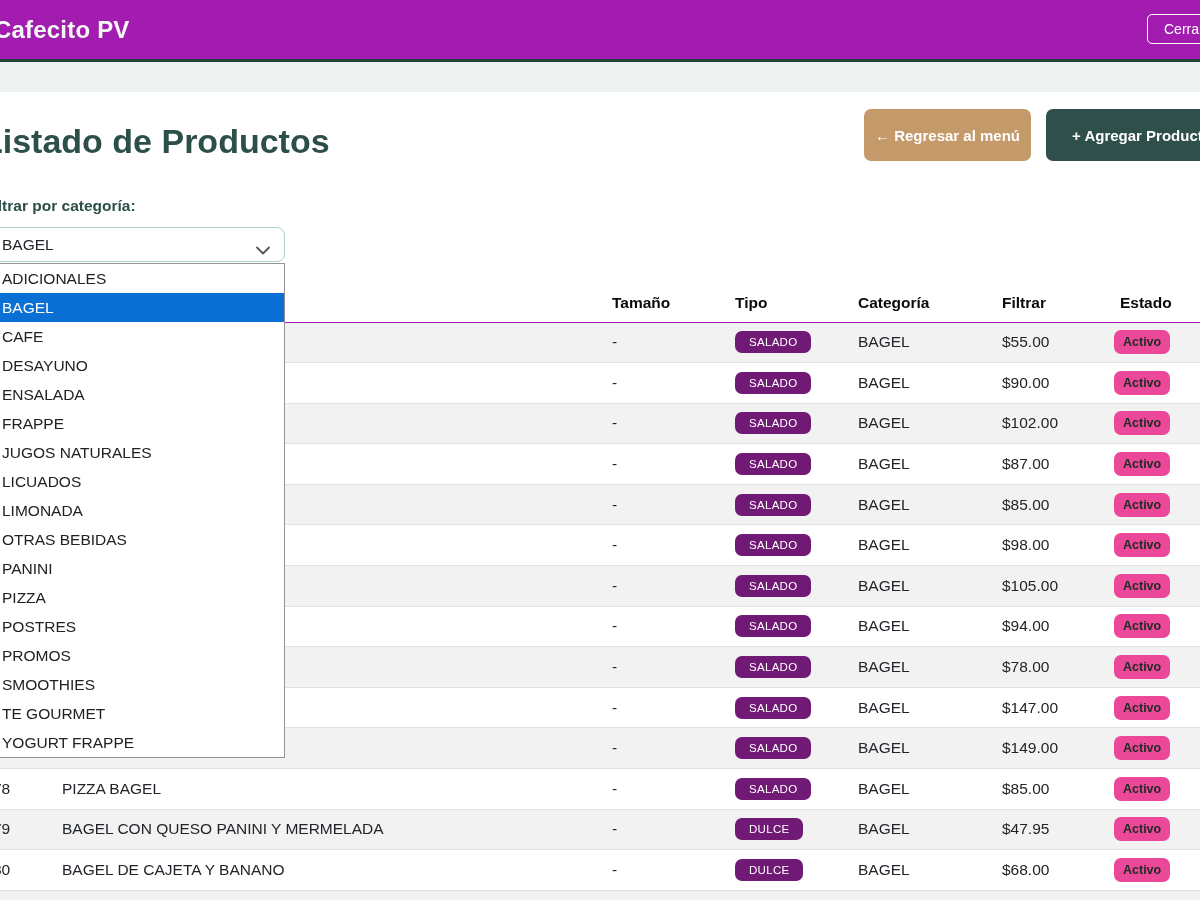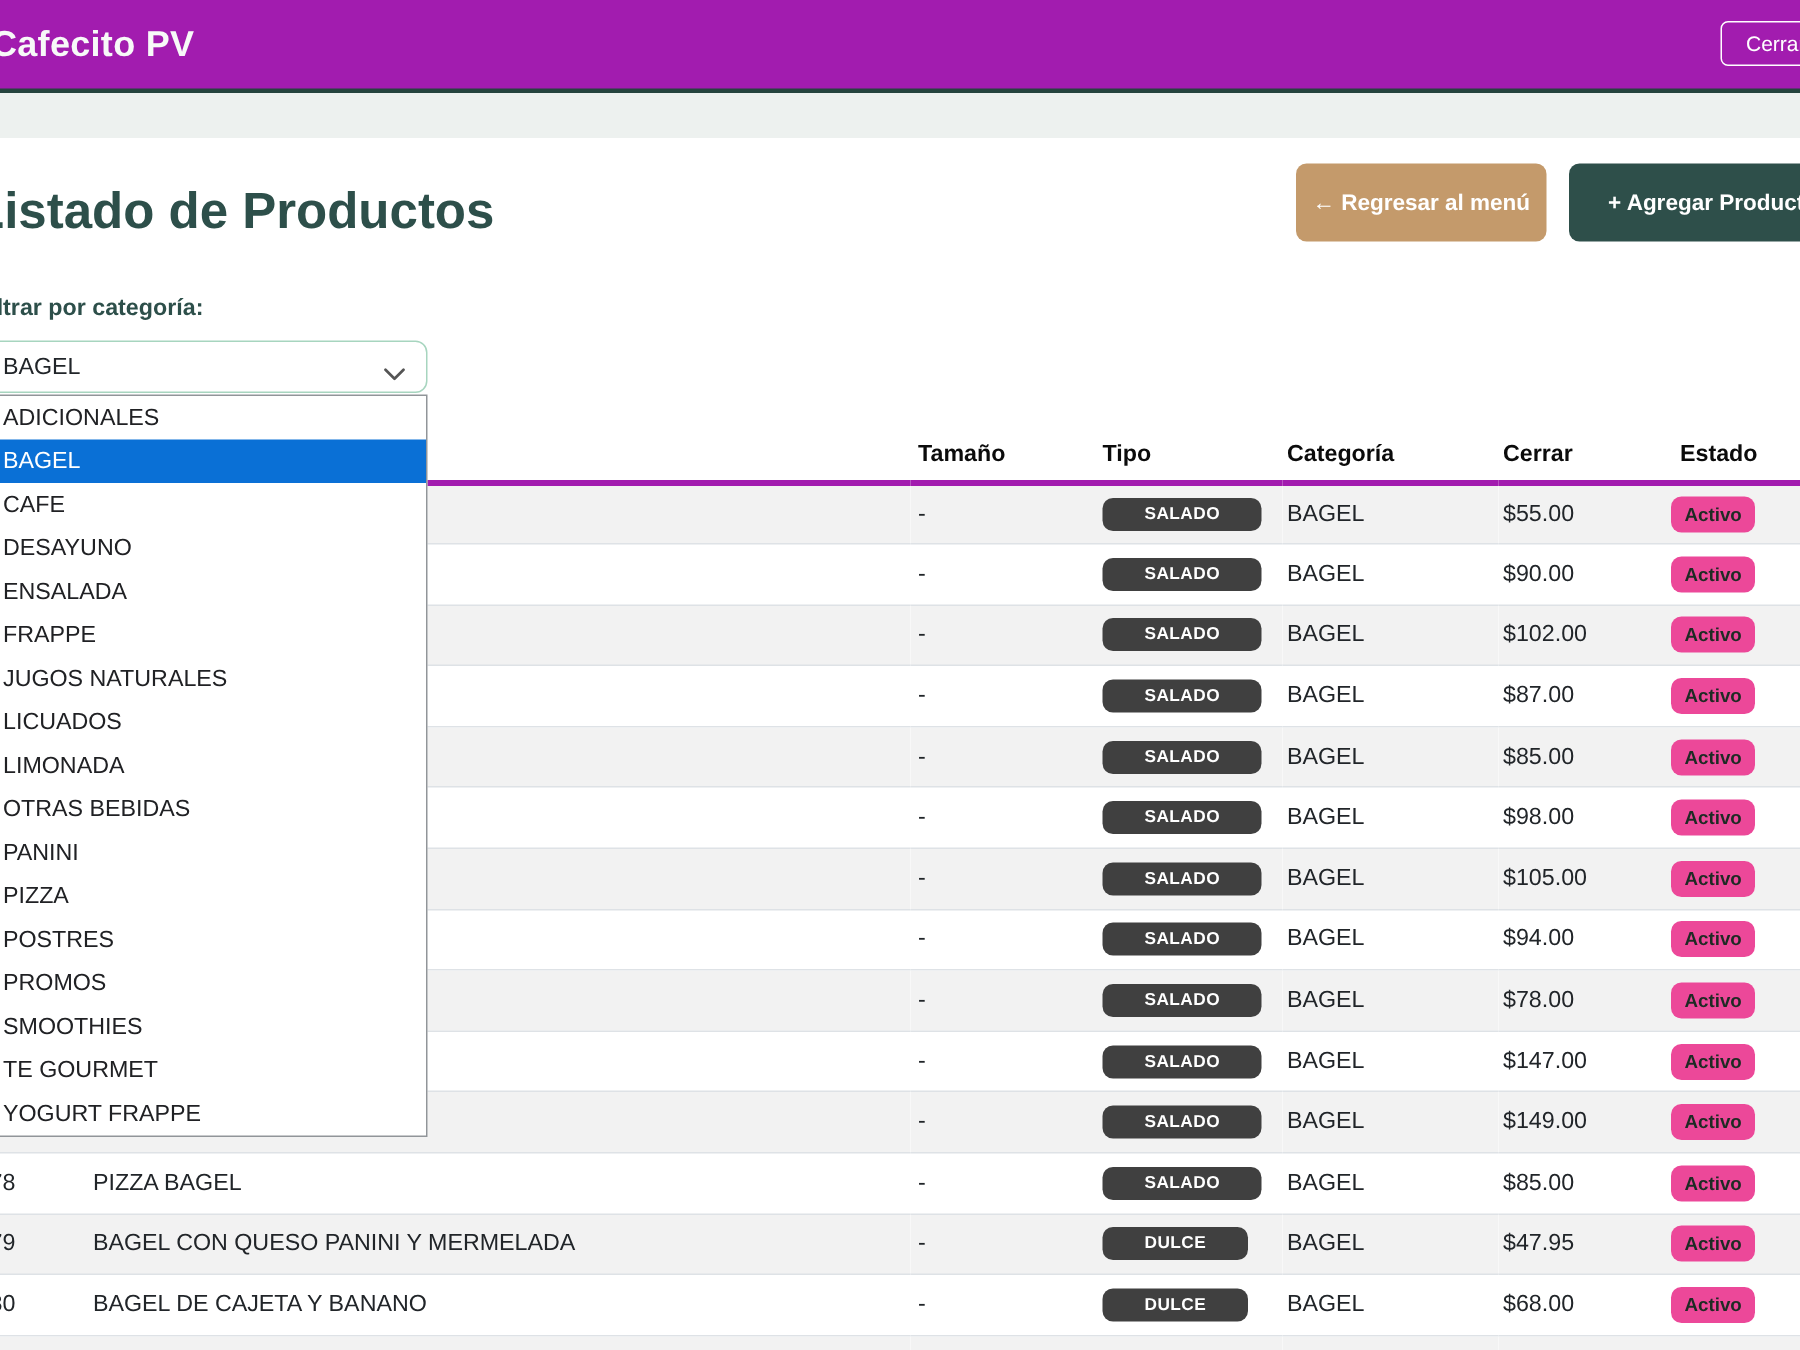--- a/index.html
+++ b/index.html
@@ -81,42 +81,42 @@
 
   
   .table-wrap { position: absolute; left: -10px; top: 285px; width: 1270px; z-index: 1; }
   table {
     width: 1270px; border-collapse: collapse; table-layout: fixed;
     font-size: 15.5px; color: #212529;
   }
   th {
     height: 37px; text-align: left; vertical-align: middle;
     font-size: 15.5px; font-weight: 700; color: #0b0b0b;
-    border-bottom: 4px solid #a21caf; white-space: nowrap;
+    border-bottom: 1px solid #a21caf; white-space: nowrap;
   }
   td {
     height: 40.6px; vertical-align: middle; white-space: nowrap; overflow: hidden;
   }
   tbody tr { border-top: 1px solid #dee2e6; }
   tbody tr:first-child { border-top: none; }
   tbody tr:nth-child(odd) { background: #f2f2f2; }
 
   .c-id     { padding-left: 3px; }
   .c-name   { padding-left: 0; }
   .c-size   { padding-left: 5px; }
   .c-type   { padding-left: 3px; }
   .c-cat    { padding-left: 3px; }
   .c-price  { padding-left: 3px; }
   th.c-status { padding-left: 10px; }
   td.c-status { padding-left: 4px; }
 
   .badge-type {
-    display: inline-block; background: #404040; color: #ffffff;
-    font-size: 11.5px; font-weight: 700; letter-spacing: .3px;
-    padding: 5px 28px; border-radius: 7px;
+    display: inline-block; background: #701a75; color: #ffffff;
+    font-size: 11.5px; font-weight: 400; letter-spacing: .3px;
+    padding: 5px 14px; border-radius: 7px;
   }
   .badge-status {
     display: inline-block; background: #ec4899; color: #1e2b24;
     font-size: 12.5px; font-weight: 700;
     padding: 5px 9px; border-radius: 7px;
   }
 </style>
 </head>
 <body>
 
@@ -173,21 +173,21 @@
         <col style="width:111px">
       <col style="width:150px">
     </colgroup>
     <thead>
       <tr>
         <th class="c-id"></th>
         <th class="c-name"></th>
         <th class="c-size">Tamaño</th>
         <th class="c-type">Tipo</th>
         <th class="c-cat">Categoría</th>
-        <th class="c-price">Cerrar</th>
+        <th class="c-price">Filtrar</th>
         <th class="c-status">Estado</th>
       </tr>
     </thead>
     <tbody id="table-body">
         <tr>
           <td class="c-id"></td>
           <td class="c-name"></td>
           <td class="c-size">-</td>
           <td class="c-type"><span class="badge-type">SALADO</span></td>
           <td class="c-cat">BAGEL</td>

